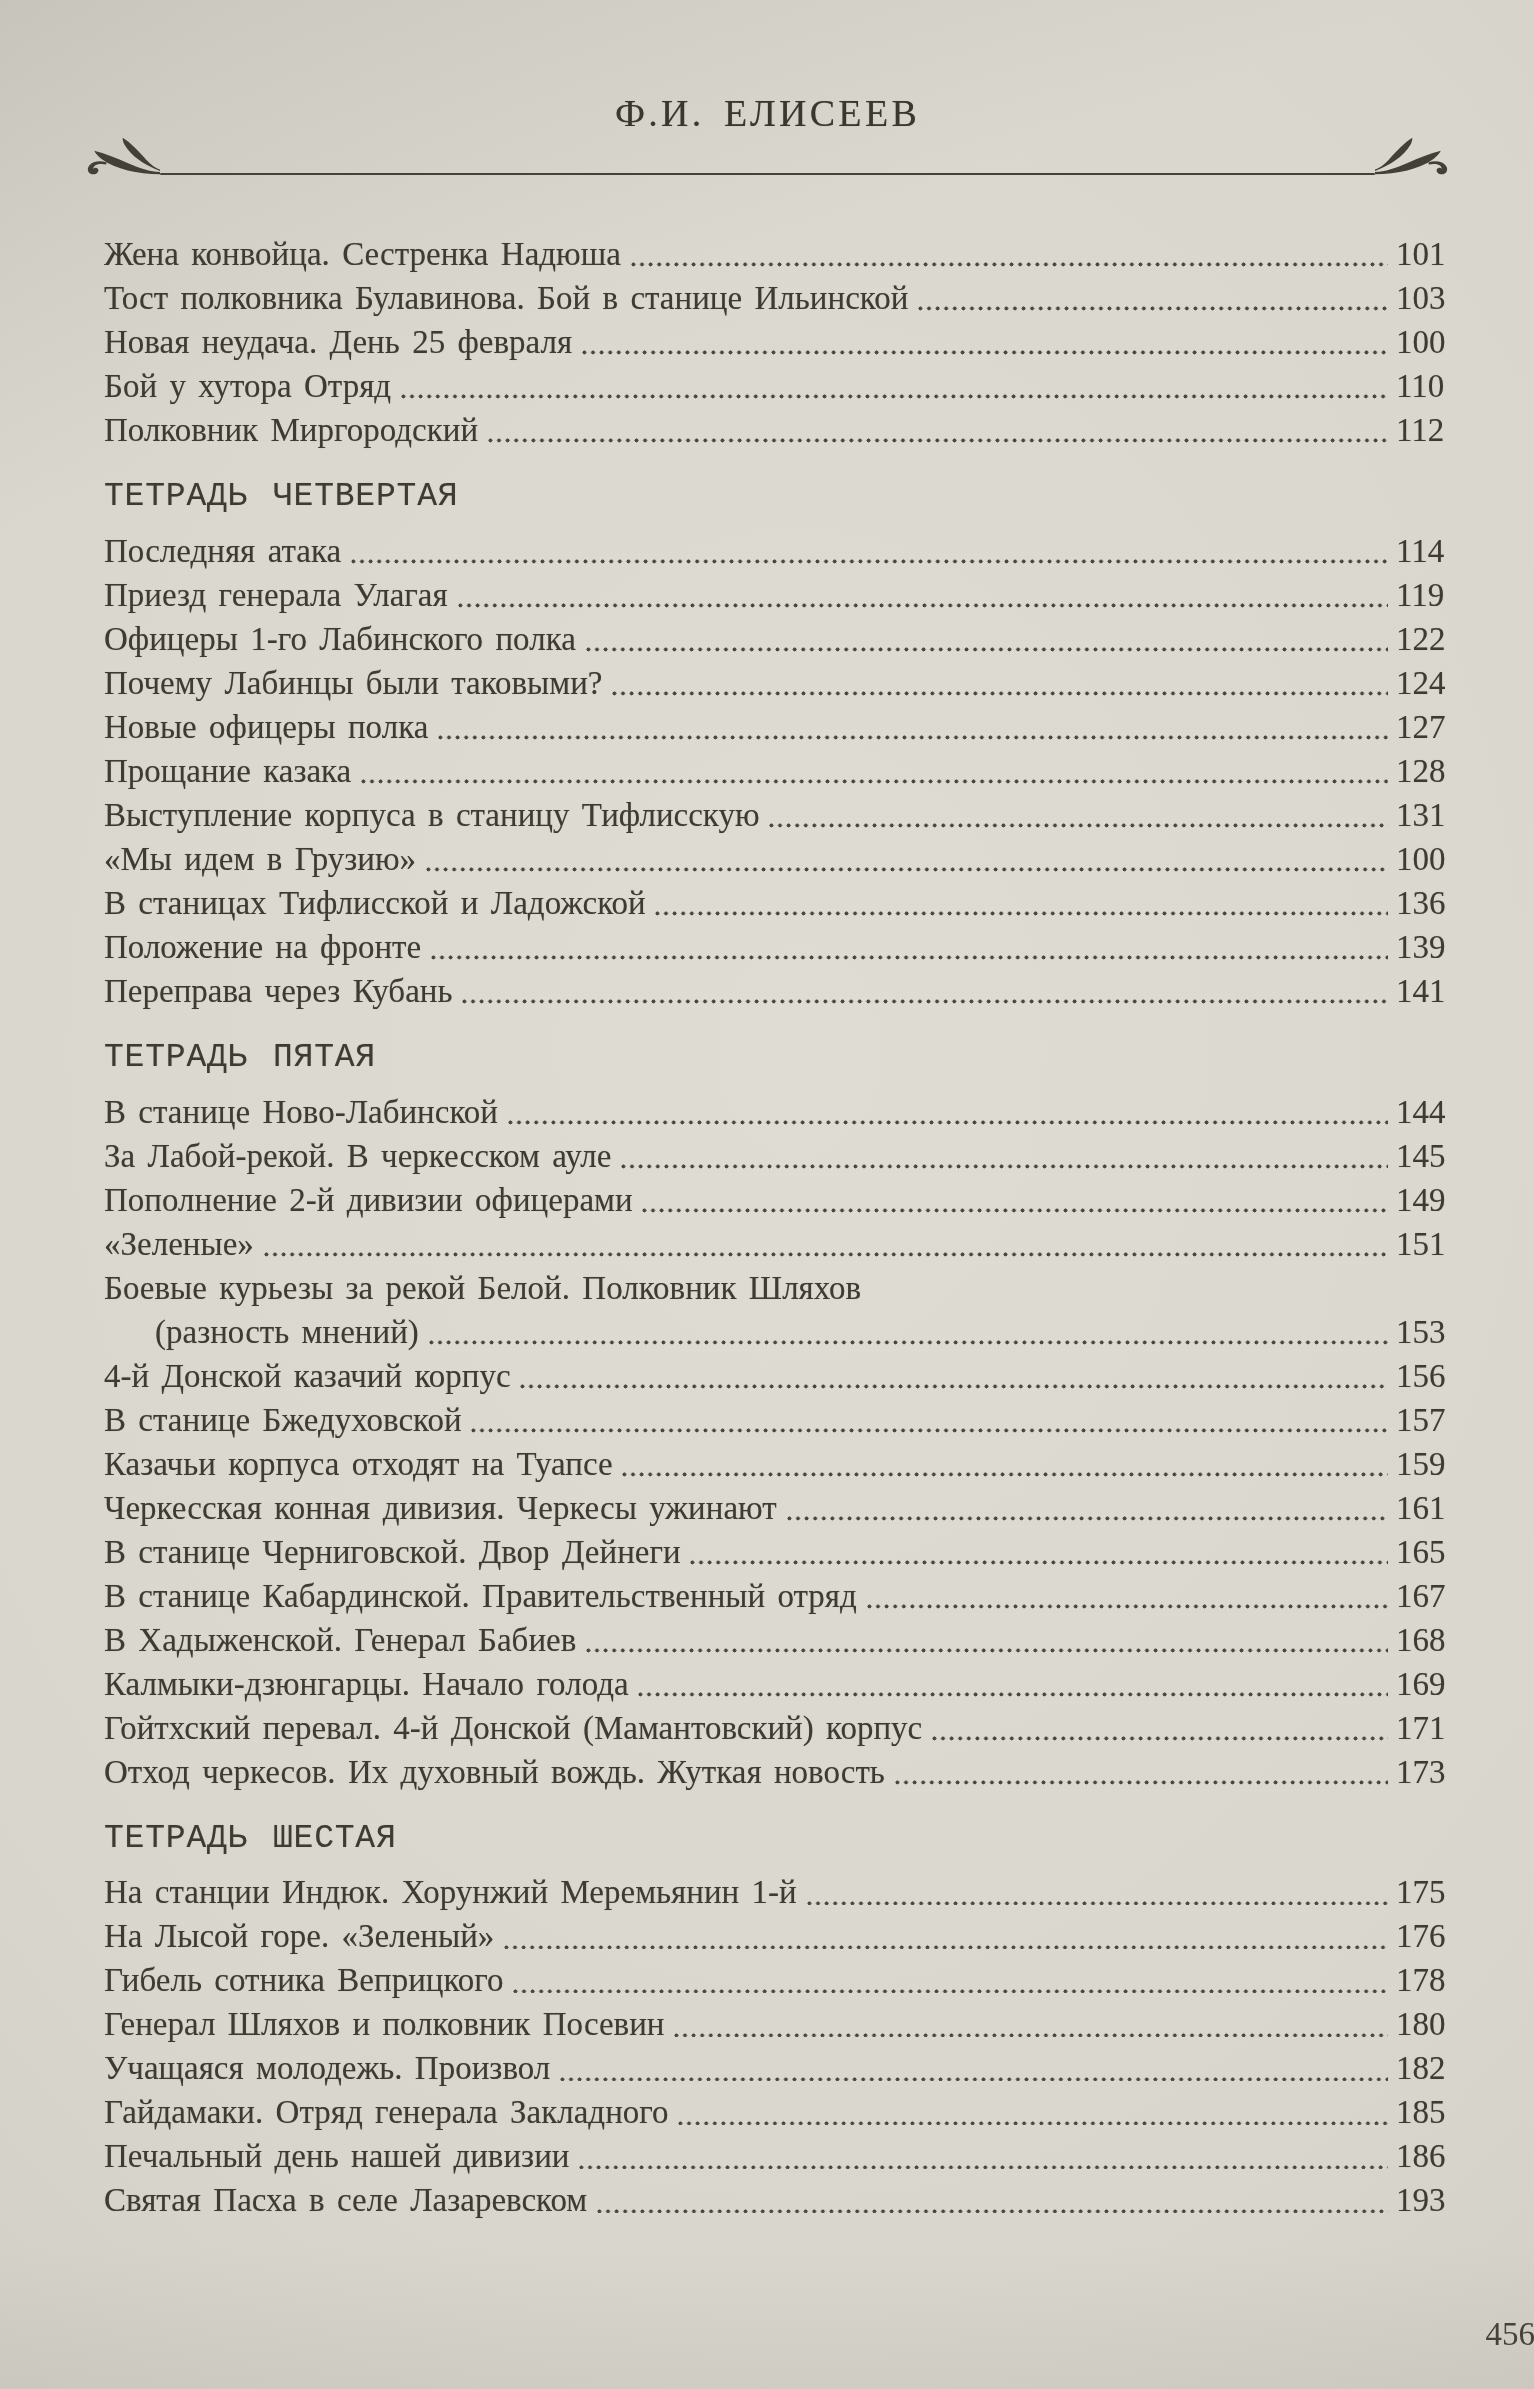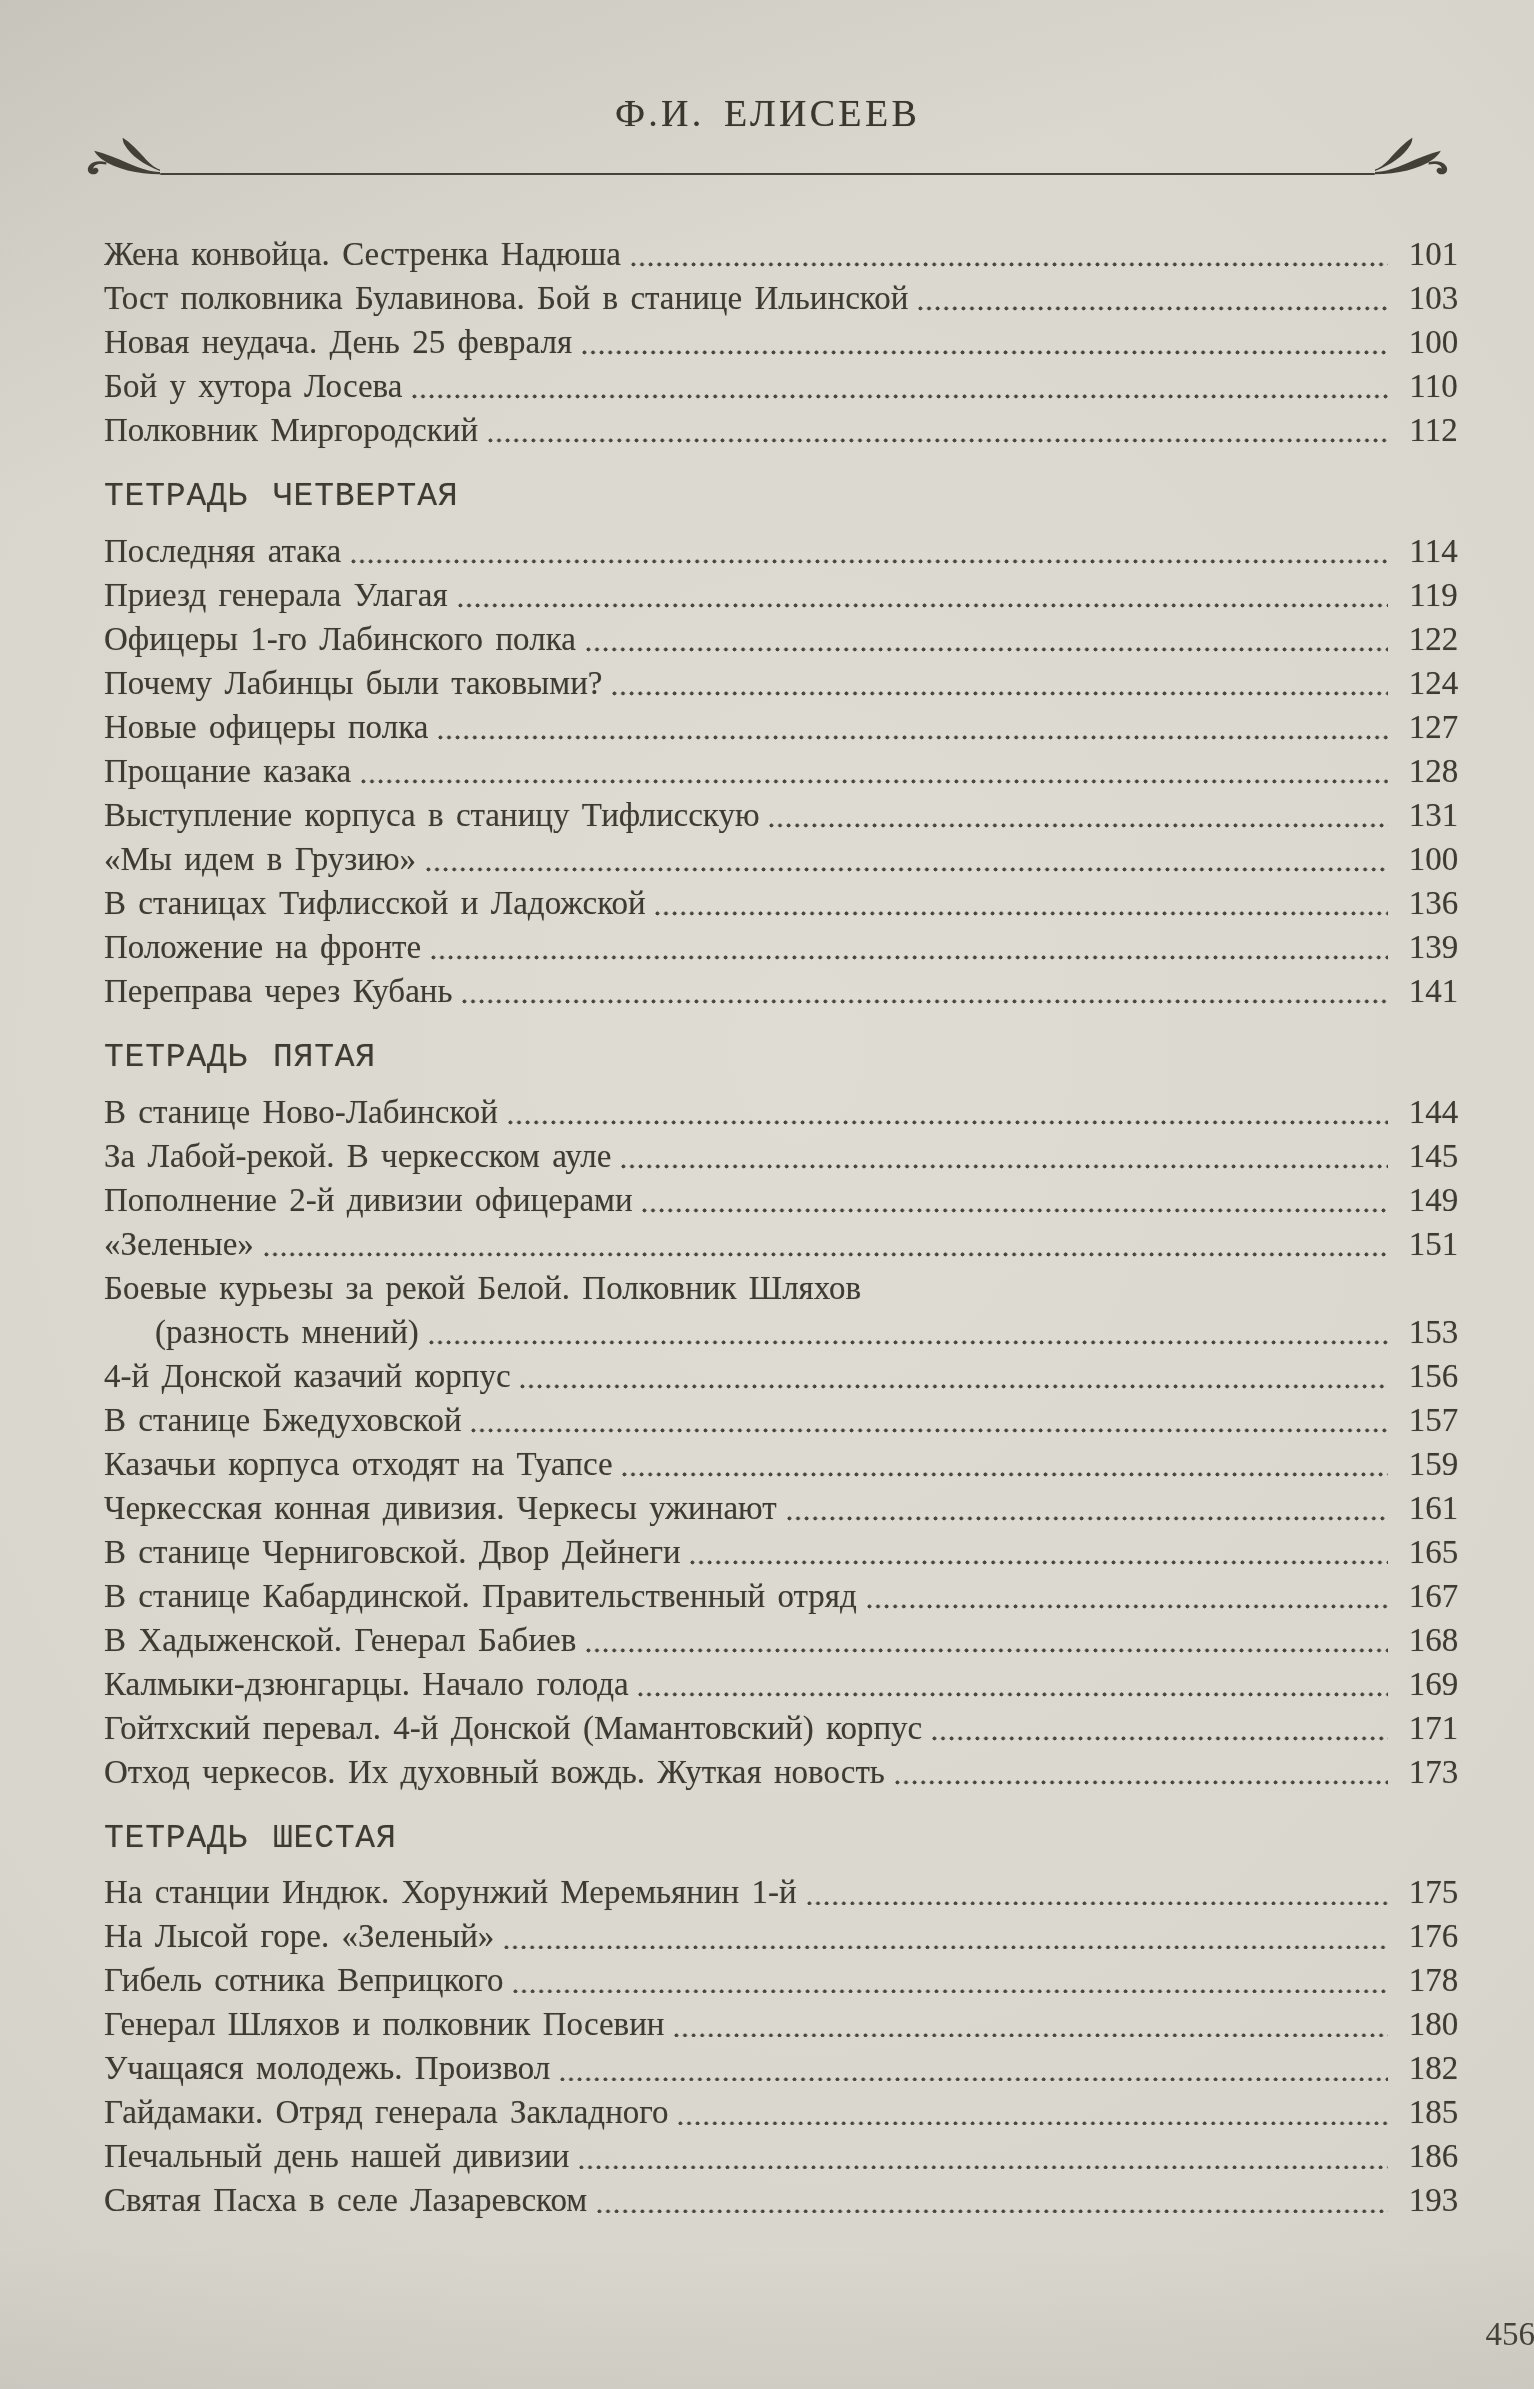--- a/index.html
+++ b/index.html
@@ -67,21 +67,21 @@
     align-self:flex-end;
     margin:0 8.2px 9px 9.8px;
     background-image:radial-gradient(circle at 2.4px 2.4px,#49463e 1.7px,rgba(0,0,0,0) 2.2px);
     background-size:8.6px 4.9px;
     background-repeat:repeat-x;
     background-position:left bottom;
   }
   .toc-row .pg{
     flex:0 0 auto;
     min-width:75px;
-    text-align:center;
+    text-align:left;
   }
   
   .folio{
     position:absolute;
     left:0;right:0;
     bottom:36px;
     text-align:right;
     font-size:33px;
     color:#454239;
   }
@@ -122,21 +122,21 @@
         <span class="title">Тост полковника Булавинова. Бой в станице Ильинской</span>
         <span class="dots"></span>
         <span class="pg">103</span>
       </div>
       <div class="toc-row">
         <span class="title">Новая неудача. День 25 февраля</span>
         <span class="dots"></span>
         <span class="pg">100</span>
       </div>
       <div class="toc-row">
-        <span class="title">Бой у хутора Лосева</span>
+        <span class="title">Бой у хутора Отряд</span>
         <span class="dots"></span>
         <span class="pg">110</span>
       </div>
       <div class="toc-row">
         <span class="title">Полковник Миргородский</span>
         <span class="dots"></span>
         <span class="pg">112</span>
       </div>
       <div class="section-heading">ТЕТРАДЬ ЧЕТВЕРТАЯ</div>
       <div class="toc-row">

